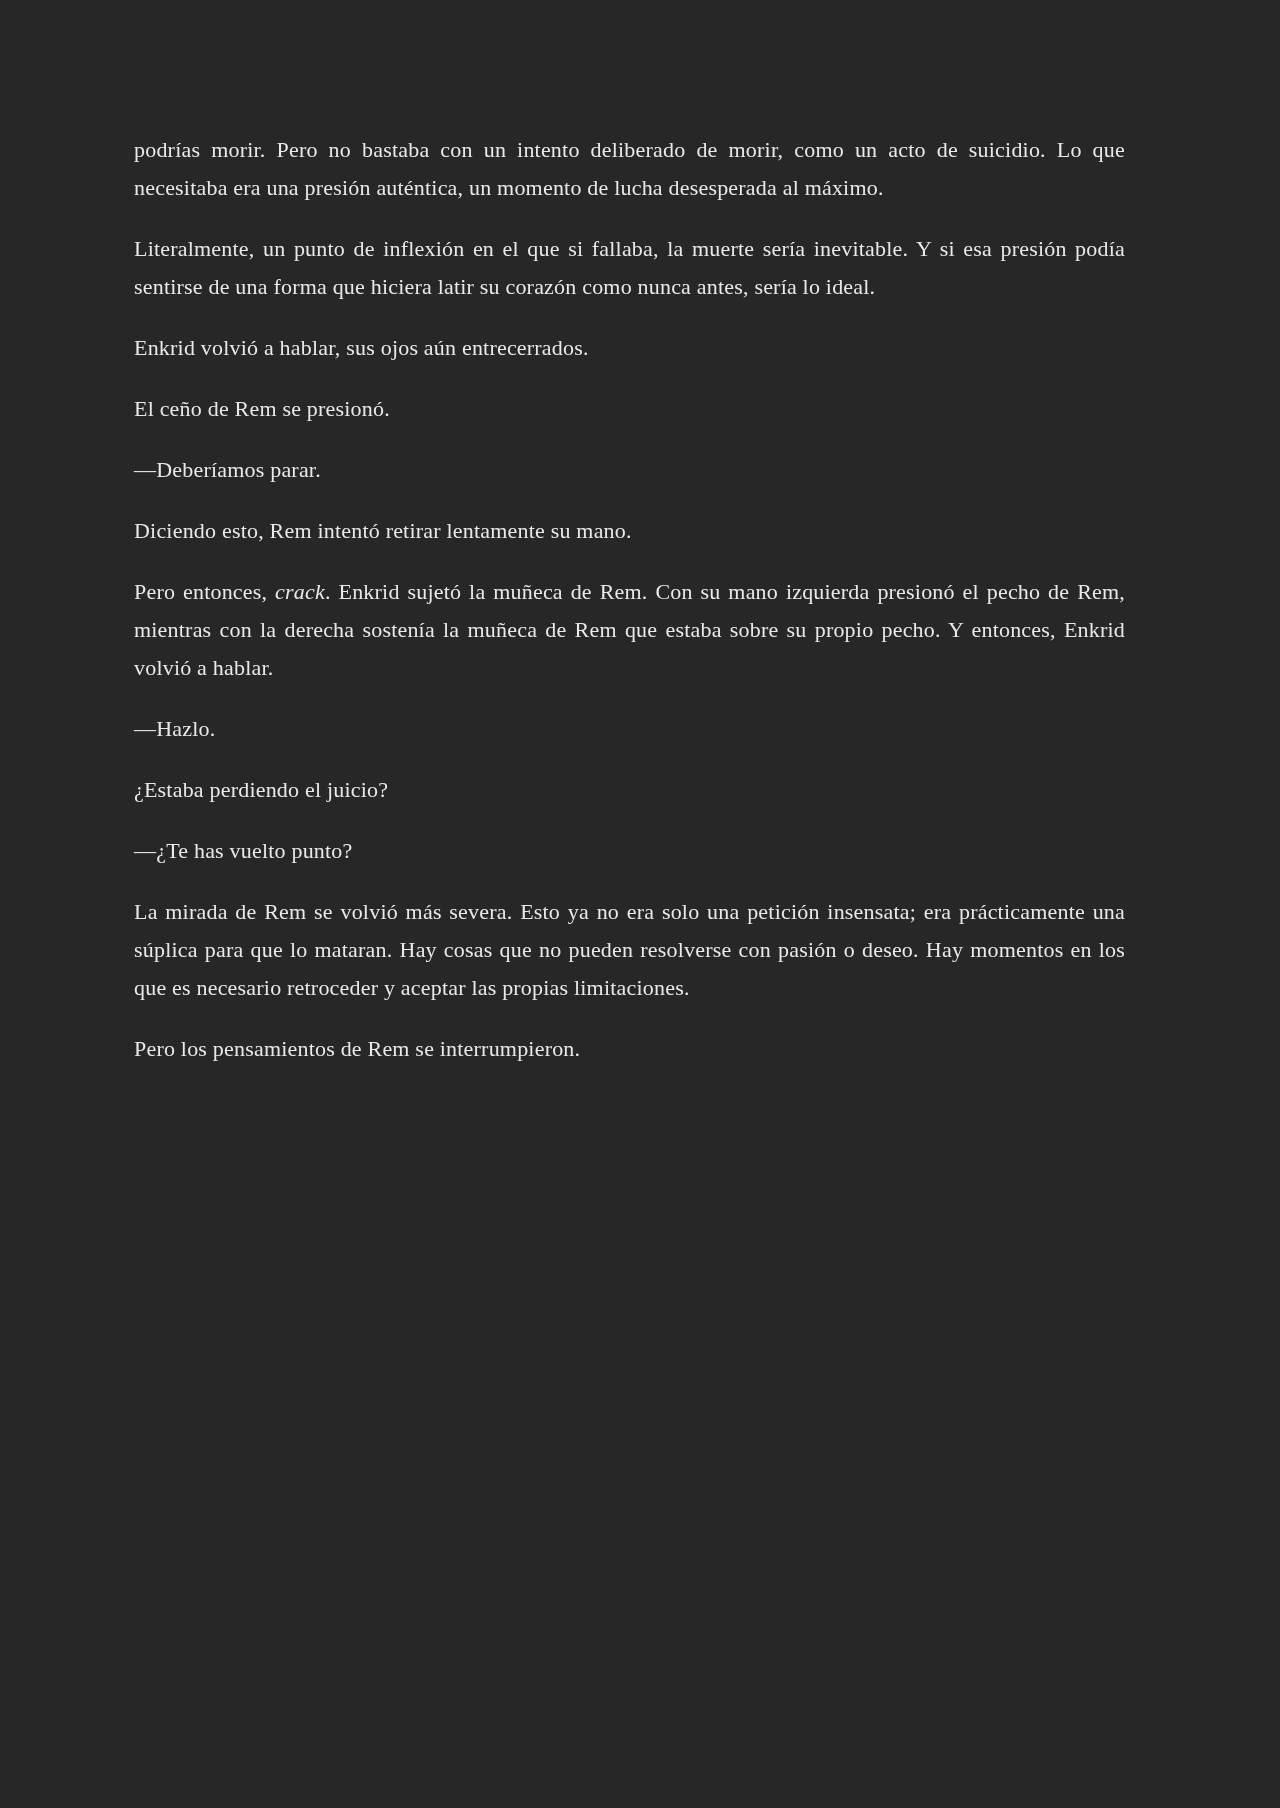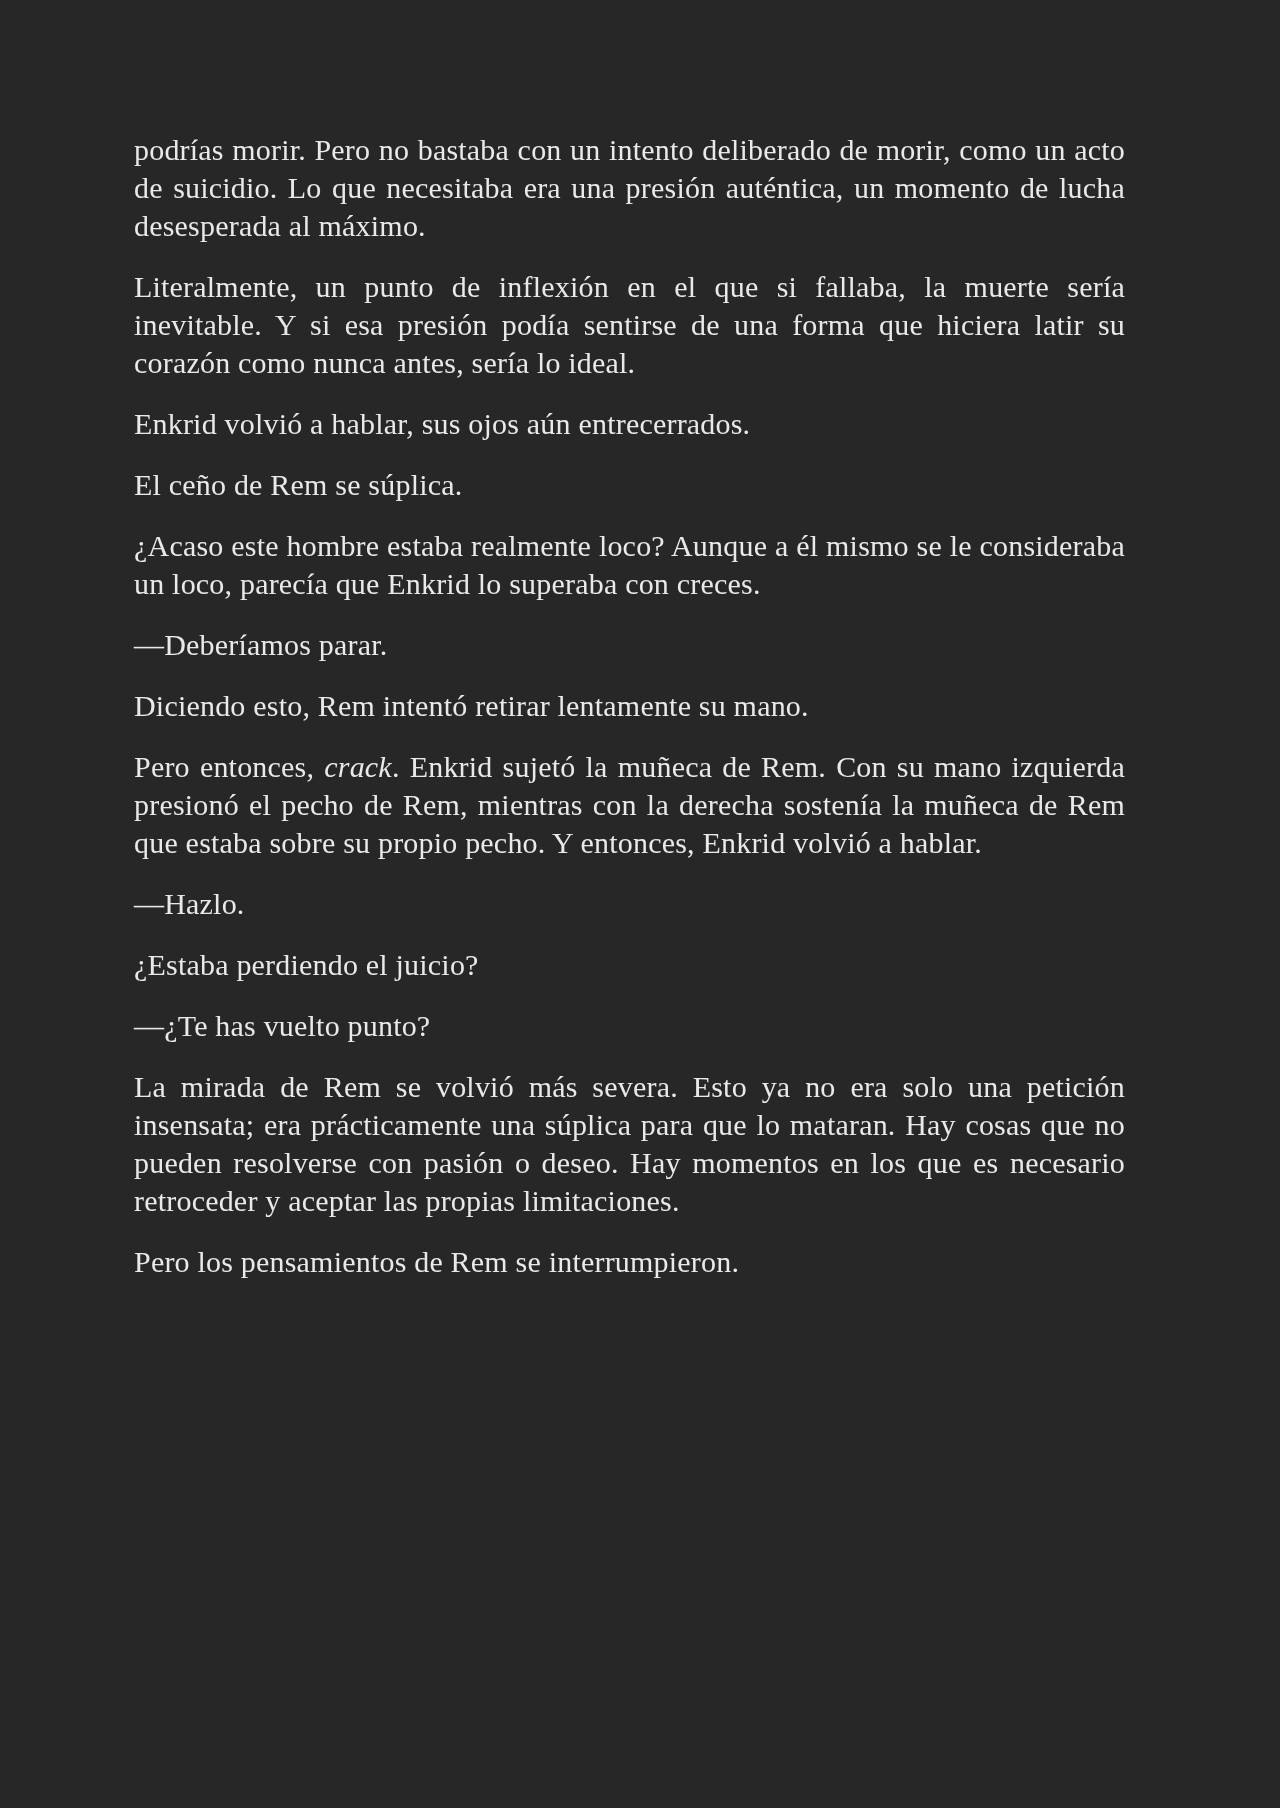--- a/index.html
+++ b/index.html
@@ -13,41 +13,40 @@
     overflow: hidden;
   }
   .reader-page {
     box-sizing: border-box;
     width: 1280px;
     height: 1808px;
     padding: 131px 155px 0 134px;
   }
   .reader-page p {
     font-family: "Liberation Serif", "DejaVu Serif", serif;
-    font-size: 30px;
+    font-size: 22px;
     line-height: 38px;
     color: #e9e9e9;
     text-align: justify;
     text-justify: inter-word;
     margin: 0 0 23px 0;
     letter-spacing: 0.2px;
   }
   .italic {
     font-style: italic;
   }
 </style>
 </head>
 <body>
 
 <div class="reader-page">
   <p>podrías morir. Pero no bastaba con un intento deliberado de morir, como un acto de suicidio. Lo que necesitaba era una presión auténtica, un momento de lucha desesperada al máximo.</p>
   <p>Literalmente, un punto de inflexión en el que si fallaba, la muerte sería inevitable. Y si esa presión podía sentirse de una forma que hiciera latir su corazón como nunca antes, sería lo ideal.</p>
   <p>Enkrid volvió a hablar, sus ojos aún entrecerrados.</p>
-  <p>El ceño de Rem se súplica.</p>
-  <p>¿Acaso este hombre estaba realmente loco? Aunque a él mismo se le consideraba un loco, parecía que Enkrid lo superaba con creces.</p>
+  <p>El ceño de Rem se presionó.</p>
   <p>—Deberíamos parar.</p>
   <p>Diciendo esto, Rem intentó retirar lentamente su mano.</p>
   <p><span>Pero entonces, </span><span class="italic">crack</span><span>. Enkrid sujetó la muñeca de Rem. Con su mano izquierda presionó el pecho de Rem, mientras con la derecha sostenía la muñeca de Rem que estaba sobre su propio pecho. Y entonces, Enkrid volvió a hablar.</span></p>
   <p>—Hazlo.</p>
   <p>¿Estaba perdiendo el juicio?</p>
   <p>—¿Te has vuelto punto?</p>
   <p>La mirada de Rem se volvió más severa. Esto ya no era solo una petición insensata; era prácticamente una súplica para que lo mataran. Hay cosas que no pueden resolverse con pasión o deseo. Hay momentos en los que es necesario retroceder y aceptar las propias limitaciones.</p>
   <p>Pero los pensamientos de Rem se interrumpieron.</p>
 </div>
 

